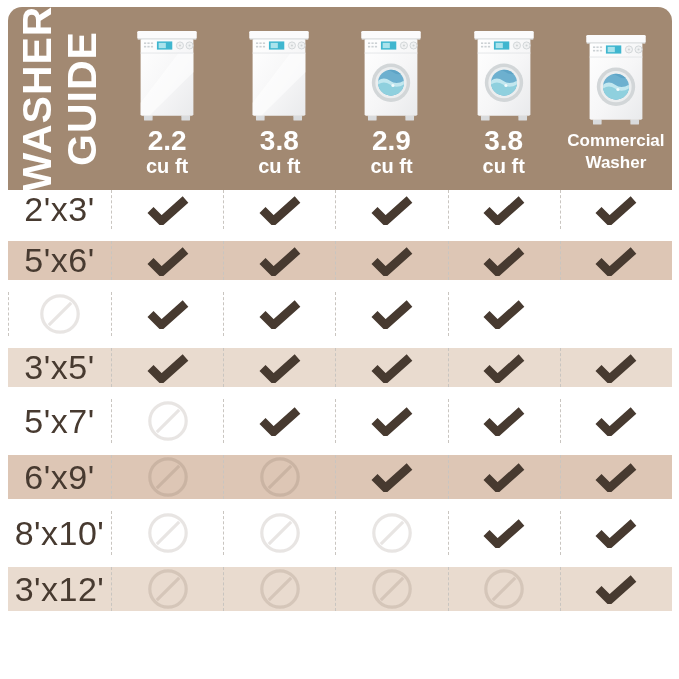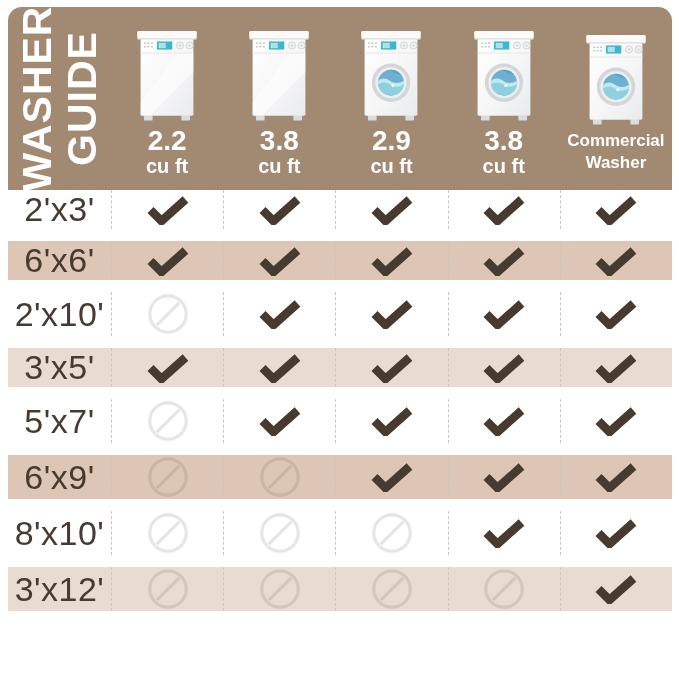--- a/index.html
+++ b/index.html
@@ -283,21 +283,21 @@
     <path d="M3.5 15 L14.5 26 L38.5 4.5" fill="none" stroke="var(--check-brown)" stroke-width="8.5" stroke-linecap="butt" stroke-linejoin="miter"></path>
   </svg>
           </div>
           <div class="cell">
             <svg width="42" height="30" viewBox="0 0 42 30">
     <path d="M3.5 15 L14.5 26 L38.5 4.5" fill="none" stroke="var(--check-brown)" stroke-width="8.5" stroke-linecap="butt" stroke-linejoin="miter"></path>
   </svg>
           </div>
         </div>
         <div class="row tan-dark">
-          <div class="rlabel">6'x6'</div>
+          <div class="rlabel">5'x6'</div>
           <div class="cell">
             <svg width="42" height="30" viewBox="0 0 42 30">
     <path d="M3.5 15 L14.5 26 L38.5 4.5" fill="none" stroke="var(--check-brown)" stroke-width="8.5" stroke-linecap="butt" stroke-linejoin="miter"></path>
   </svg>
           </div>
           <div class="cell">
             <svg width="42" height="30" viewBox="0 0 42 30">
     <path d="M3.5 15 L14.5 26 L38.5 4.5" fill="none" stroke="var(--check-brown)" stroke-width="8.5" stroke-linecap="butt" stroke-linejoin="miter"></path>
   </svg>
           </div>
@@ -311,21 +311,20 @@
     <path d="M3.5 15 L14.5 26 L38.5 4.5" fill="none" stroke="var(--check-brown)" stroke-width="8.5" stroke-linecap="butt" stroke-linejoin="miter"></path>
   </svg>
           </div>
           <div class="cell">
             <svg width="42" height="30" viewBox="0 0 42 30">
     <path d="M3.5 15 L14.5 26 L38.5 4.5" fill="none" stroke="var(--check-brown)" stroke-width="8.5" stroke-linecap="butt" stroke-linejoin="miter"></path>
   </svg>
           </div>
         </div>
         <div class="row white">
-          <div class="rlabel">2'x10'</div>
           <div class="cell">
             <svg width="44" height="44" viewBox="0 0 44 44">
     <circle cx="22" cy="22" r="18.2" fill="none" stroke="var(--no-icon)" stroke-width="3.2"></circle>
     <line x1="10.8" y1="33.2" x2="33.2" y2="10.8" stroke="var(--no-icon)" stroke-width="3.2"></line>
   </svg>
           </div>
           <div class="cell">
             <svg width="42" height="30" viewBox="0 0 42 30">
     <path d="M3.5 15 L14.5 26 L38.5 4.5" fill="none" stroke="var(--check-brown)" stroke-width="8.5" stroke-linecap="butt" stroke-linejoin="miter"></path>
   </svg>

